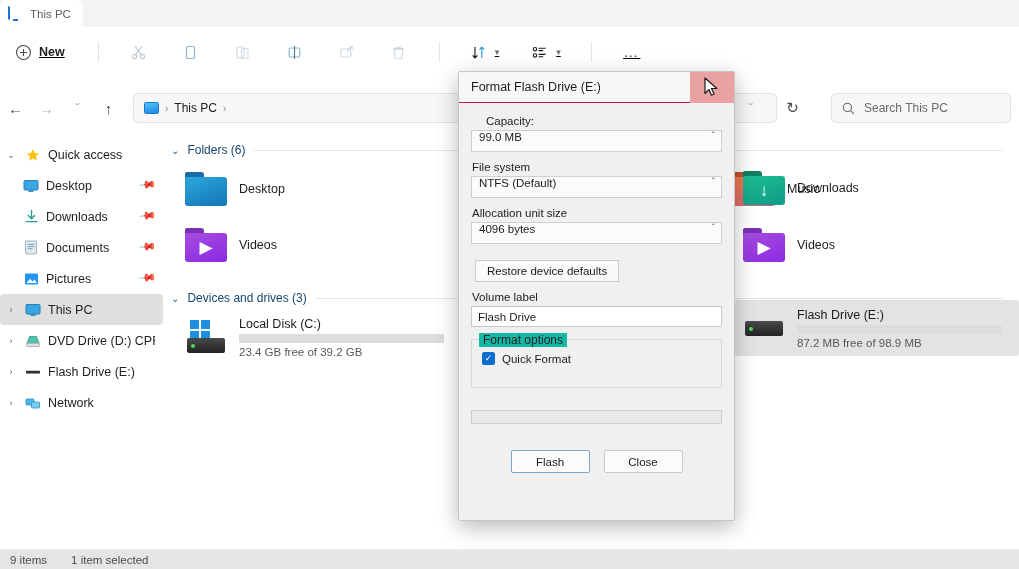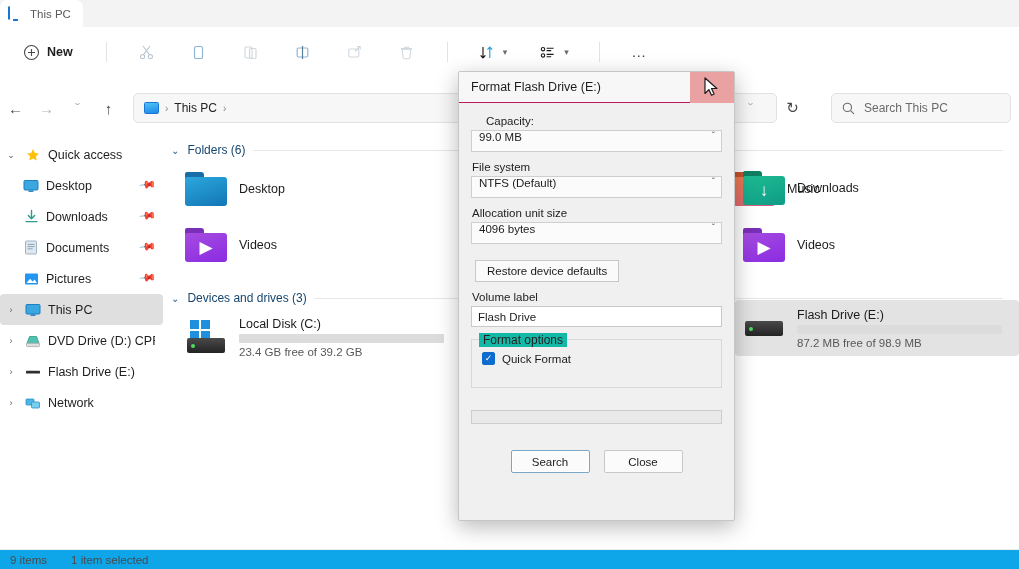--- a/index.html
+++ b/index.html
@@ -32,21 +32,21 @@
   }
   .pc-stand {
     position: absolute; left: 5px; bottom: -1px; width: 5px; height: 2px;
     background: #1976d2;
   }
 
   
   .toolbar {
     position: absolute; top: 27px; left: 0; width: 1019px; height: 50px;
     background: #ffffff;
-    display: flex; align-items: center; padding-left: 14px; gap: 14px;
+    display: flex; align-items: center; padding-left: 6px; gap: 14px; text-decoration: underline;
   }
   .tb-btn {
     height: 33px; min-width: 38px;
     display: flex; align-items: center; justify-content: center; gap: 7px;
     border-radius: 5px; padding: 0 9px;
     font-size: 12.5px; color: #333;
   }
   .tb-new { padding: 0 12px 0 9px; font-weight: 600; color: #1f1f1f; }
   .tb-sep { width: 1px; height: 20px; background: #e3e3e3; margin: 0 7px; }
   .tb-icon { display: block; }
@@ -148,21 +148,21 @@
     background: linear-gradient(180deg,#4a4a4a 0%,#232323 100%); border-radius: 2px; }
   .drv-led { position: absolute; left: 6px; bottom: 6px; width: 4px; height: 4px;
     border-radius: 50%; background: #4ddc62; }
   .win-logo { position: absolute; left: 5px; top: 0; width: 20px; height: 20px;
     display: grid; grid-template-columns: 1fr 1fr; grid-template-rows: 1fr 1fr; gap: 2px; }
   .win-logo i { background: #1f8fe0; display: block; }
 
   
   .statusbar {
     position: absolute; bottom: 0; left: 0; width: 1019px; height: 20px;
-    background: #0ea5e9; border-top: 1px solid #ededed;
+    background: #e5e5e5; border-top: 1px solid #ededed;
     display: flex; align-items: center; gap: 24px; padding-left: 10px;
     font-size: 11.5px; color: #4a4a4a;
   }
 
   
   .dialog {
     position: absolute; left: 458px; top: 71px; width: 277px; height: 450px;
     background: #f0f0f0;
     border: 1px solid #c6c6c6;
     box-shadow: 0 6px 22px rgba(0,0,0,0.28);
@@ -582,19 +582,19 @@
         <span class="fieldset-legend">Format options</span>
         <label class="cbrow">
           <span class="cbox">✓</span>
           <span>Quick Format</span>
         </label>
       </div>
 
       <div class="progress"></div>
 
       <div class="dlg-buttons">
-        <div class="dlg-btn default">Search</div>
+        <div class="dlg-btn default">Flash</div>
         <div class="dlg-btn">Close</div>
       </div>
     </div>
   </div>
 
 </div>
 
 </body></html>

